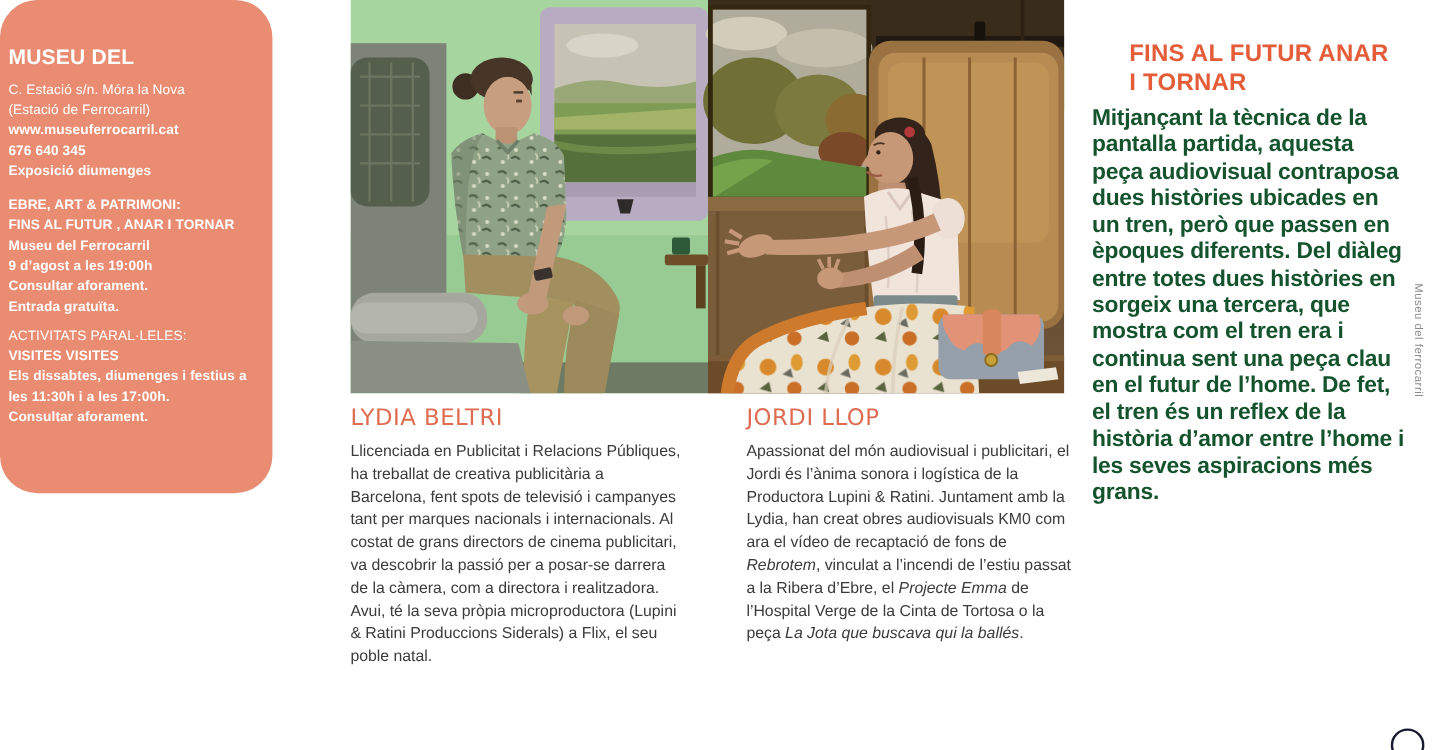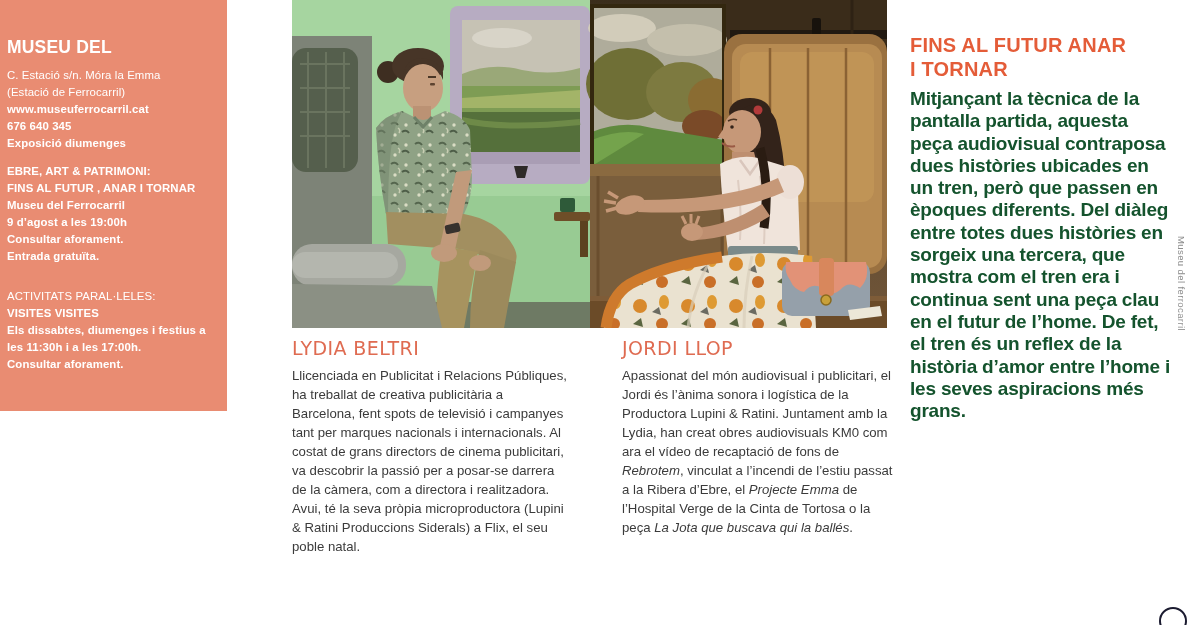--- a/index.html
+++ b/index.html
@@ -1,44 +1,44 @@
 <!DOCTYPE html>
 <html><head>
 <meta charset="utf-8">
 <style>
   html,body{margin:0;padding:0;background:#fff;}
   .page{position:relative;width:1200px;height:625px;background:#ffffff;overflow:hidden;
         font-family:"Liberation Sans",sans-serif;}
 
   
   .sidebar{position:absolute;left:0;top:0;width:227px;height:411px;background:#E98C72;
-           color:#fff;padding:36px 10px 0 7px;box-sizing:border-box;}
+           color:#fff;padding:36px 10px 0 7px;box-sizing:border-box;border-radius:31px;}
   .sidebar .title-line{font-size:17.5px;line-height:22px;font-weight:700;letter-spacing:.2px;}
   .ln{font-size:11.4px;line-height:17px;font-weight:400;letter-spacing:.1px;}
   .ln.b{font-weight:700;}
   .blk-info{margin-top:9px;}
   .blk-event{margin-top:11px;}
-  .blk-acts{margin-top:23px;}
+  .blk-acts{margin-top:7px;}
 
   
   .photo{position:absolute;left:292px;top:0;width:595px;height:328px;overflow:hidden;}
   .photo svg{display:block;}
 
   
   .bio{position:absolute;top:336px;width:276px;}
   .bio.c1{left:292px;}
   .bio.c2{left:622px;}
   .bio h2{margin:0;font-family:"DejaVu Sans",sans-serif;font-weight:400;font-size:19px;
           line-height:24px;color:#DF6B51;letter-spacing:.4px;}
   .bio p{margin:6px 0 0;font-size:13.2px;line-height:19px;color:#3B3B3B;}
   .bio p i{font-style:italic;}
 
   
   .feature{position:absolute;left:910px;top:33px;width:262px;}
-  .feature .f-title{font-size:20px;line-height:24px;font-weight:700;color:#E45C38;letter-spacing:.2px;}
+  .feature .f-title{font-size:20px;line-height:24px;font-weight:700;color:#E45C38;letter-spacing:.2px;margin-left:31px;}
   .feature p{margin:7px 0 0;font-size:19px;line-height:22.3px;font-weight:700;color:#14532d;
              letter-spacing:-.2px;}
 
   
   .vcap{position:absolute;left:1176px;top:236px;writing-mode:vertical-rl;
         font-size:9.5px;color:#8C8C8C;letter-spacing:.4px;white-space:nowrap;}
 
   
   .circle-mark{position:absolute;left:1159px;top:607px;width:24px;height:24px;
                border:2.5px solid #1B1B30;border-radius:50%;background:transparent;}
@@ -46,21 +46,21 @@
 </head>
 <body>
 
 <div class="page">
 
   <aside class="sidebar">
     <div>
       <div class="title-line">MUSEU DEL</div>
     </div>
     <div class="blk-info">
-      <div class="ln">C. Estació s/n. Móra la Emma</div>
+      <div class="ln">C. Estació s/n. Móra la Nova</div>
       <div class="ln">(Estació de Ferrocarril)</div>
       <div class="ln b">www.museuferrocarril.cat</div>
       <div class="ln b">676 640 345</div>
       <div class="ln b">Exposició diumenges</div>
     </div>
     <div class="blk-event">
       <div class="ln b">EBRE, ART &amp; PATRIMONI:</div>
       <div class="ln b">FINS AL FUTUR , ANAR I TORNAR</div>
       <div class="ln b">Museu del Ferrocarril</div>
       <div class="ln b">9 d’agost a les 19:00h</div>

